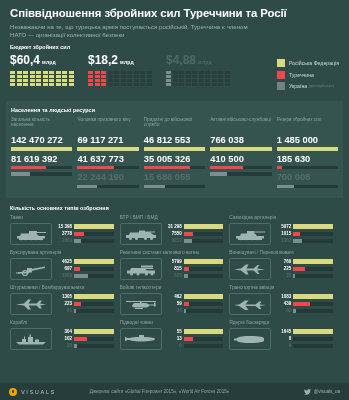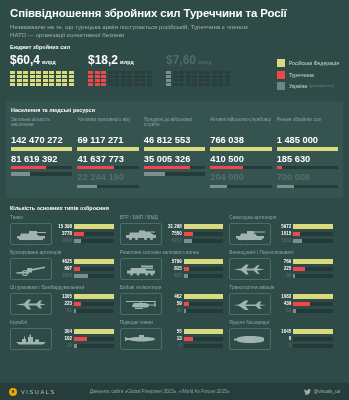--- a/index.html
+++ b/index.html
@@ -256,21 +256,21 @@
               </div>
               <div class="bcol">
                 <div class="blk"></div>
                 <div class="blk"></div>
                 <div class="blk"></div>
                 <div class="blk"></div>
               </div>
             </div>
           </div>
           <div class="bgroup">
-            <div class="bval dim"><span>$7,60</span><span class="unit">млрд</span></div>
+            <div class="bval dim"><span>$4,88</span><span class="unit">млрд</span></div>
             <div class="blocks">
               <div class="bcol">
                 <div class="blk ua"></div>
                 <div class="blk ua"></div>
                 <div class="blk ua"></div>
                 <div class="blk ua"></div>
               </div>
               <div class="bcol">
                 <div class="blk"></div>
                 <div class="blk"></div>
@@ -381,35 +381,35 @@
         <div class="pcol">
           <div class="plabel">Придатні до військової служби</div>
           <div class="pnum">46 812 553</div>
           <div class="ptrack">
             <div class="pbar ru" style="width: 100%;"></div>
           </div>
           <div class="pnum">35 005 326</div>
           <div class="ptrack">
             <div class="pbar tr" style="width: 75%;"></div>
           </div>
+          <div class="pnum dim">15 686 055</div>
           <div class="ptrack">
             <div class="pbar ua" style="width: 34%;"></div>
           </div>
         </div>
         <div class="pcol">
           <div class="plabel">Активні військово-службовці</div>
           <div class="pnum">766 038</div>
           <div class="ptrack">
             <div class="pbar ru" style="width: 100%;"></div>
           </div>
           <div class="pnum">410 500</div>
           <div class="ptrack">
             <div class="pbar tr" style="width: 54%;"></div>
           </div>
-          <div class="pnum dim">204 000</div>
           <div class="ptrack">
             <div class="pbar ua" style="width: 27%;"></div>
           </div>
         </div>
         <div class="pcol">
           <div class="plabel">Резерв збройних сил</div>
           <div class="pnum">1 485 000</div>
           <div class="ptrack">
             <div class="pbar ru" style="width: 100%;"></div>
           </div>

